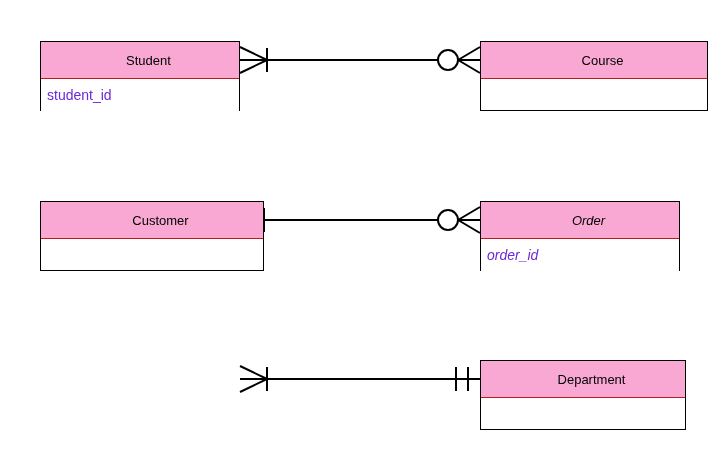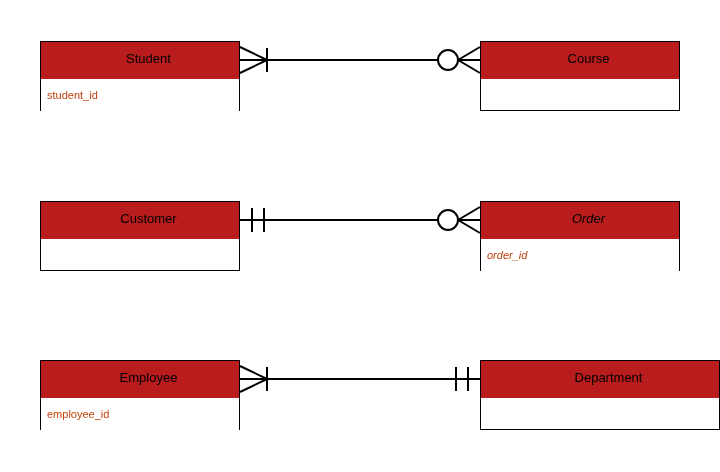--- a/index.html
+++ b/index.html
@@ -31,41 +31,41 @@
   }
   .entity-box {
     position: absolute;
     box-sizing: border-box;
     border: 1px solid #000000;
     background: #ffffff;
   }
   .entity-header {
     box-sizing: border-box;
     height: 37px;
-    background: #b91c1c;
-    border-bottom: 4px solid #b91c1c;
+    background: #f9a8d4;
+    border-bottom: 1px solid #b91c1c;
     display: flex;
     align-items: center;
     justify-content: center;
     font-size: 13px;
     color: #000000;
     line-height: 1;
     padding-left: 17px;
   }
   .entity-attrs {
     box-sizing: border-box;
     height: 32px;
     background: #ffffff;
     display: flex;
     align-items: center;
     padding-left: 6px;
   }
   .attr-row {
-    font-size: 11px;
-    color: #c2410c;
+    font-size: 14px;
+    color: #6d28d9;
     line-height: 1;
     white-space: nowrap;
   }
 </style>
 </head>
 <body>
 
 <div id="diagram-canvas">
 
   <svg class="er-svg" viewBox="0 0 720 472">
@@ -113,39 +113,33 @@
     </g>
   </svg>
 
   <div class="entity-box" style="left:40px; top:41px; width:200px; height:70px;">
     <div class="entity-header">Student</div>
     <div class="entity-attrs">
       <span class="attr-row">student_id</span>
     </div>
   </div>
 
-  <div class="entity-box" style="left:480px; top:41px; width:200px; height:70px;">
+  <div class="entity-box" style="left:480px; top:41px; width:228px; height:70px;">
     <div class="entity-header">Course</div>
   </div>
 
-  <div class="entity-box" style="left:40px; top:201px; width:200px; height:70px;">
+  <div class="entity-box" style="left:40px; top:201px; width:224px; height:70px;">
     <div class="entity-header">Customer</div>
   </div>
 
   <div class="entity-box" style="left:480px; top:201px; width:200px; height:70px;font-style:italic;">
     <div class="entity-header">Order</div>
     <div class="entity-attrs">
       <span class="attr-row">order_id</span>
     </div>
   </div>
 
-  <div class="entity-box" style="left:40px; top:360px; width:200px; height:70px;">
-    <div class="entity-header">Employee</div>
-    <div class="entity-attrs">
-      <span class="attr-row">employee_id</span>
-    </div>
-  </div>
 
-  <div class="entity-box" style="left:480px; top:360px; width:240px; height:70px;">
+  <div class="entity-box" style="left:480px; top:360px; width:206px; height:70px;">
     <div class="entity-header">Department</div>
   </div>
 
 </div>
 
 </body></html>

